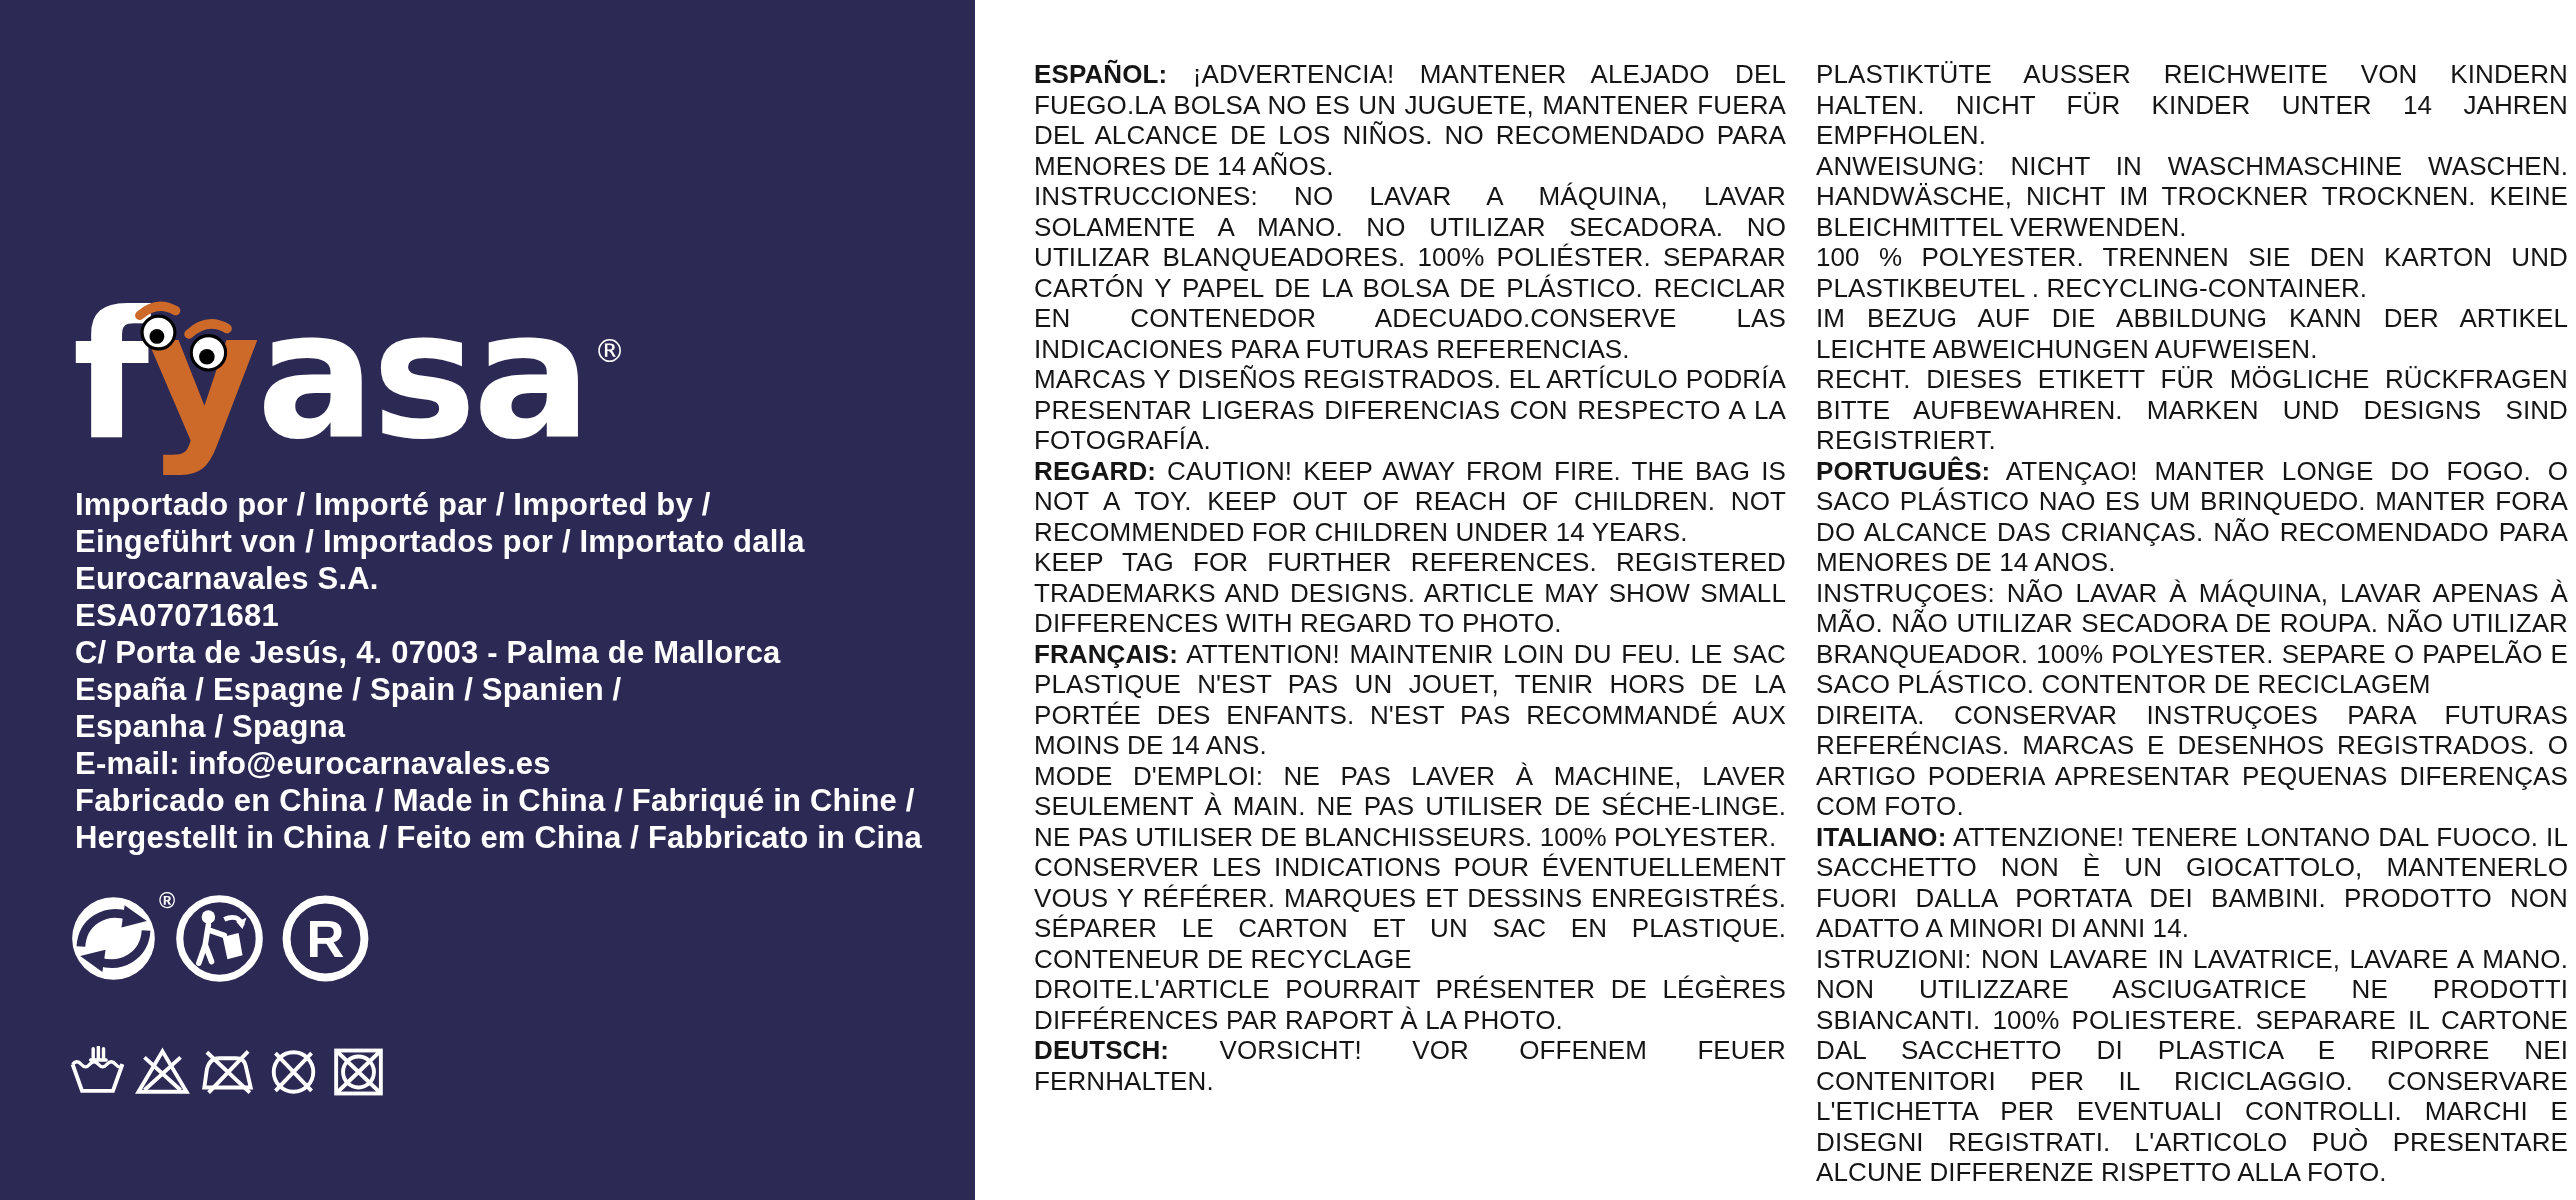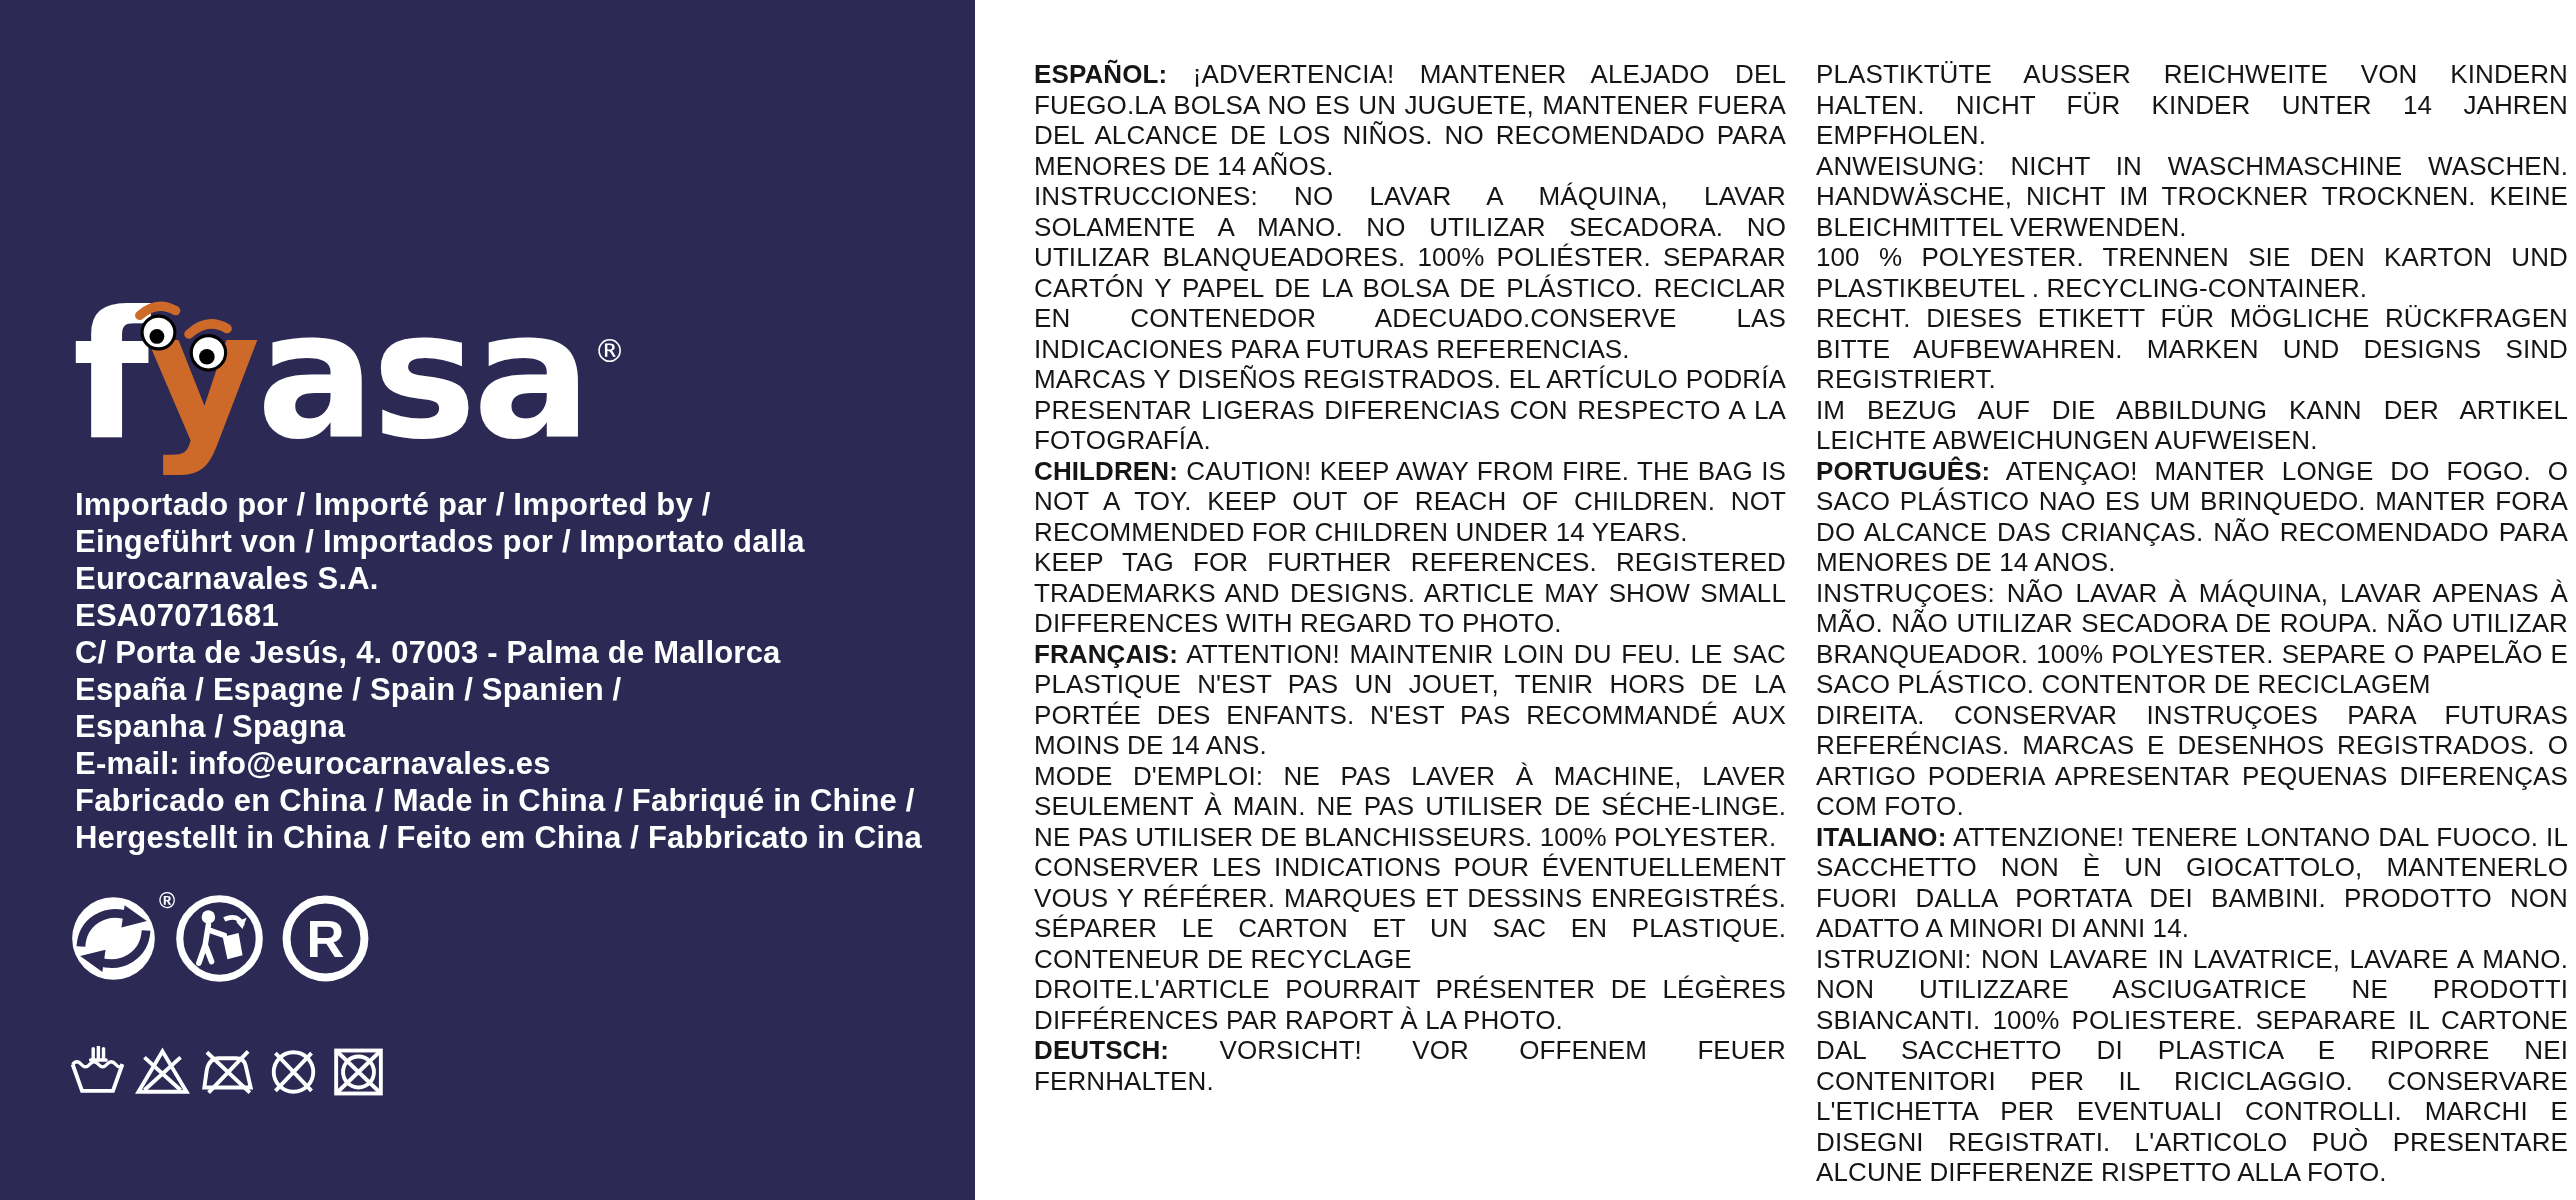--- a/index.html
+++ b/index.html
@@ -127,34 +127,34 @@
       <circle cx="32" cy="30" r="18" stroke="#ffffff" stroke-width="4.5" fill="none"></circle>
       <path d="M8,7 L56,53 M56,7 L8,53" stroke="#ffffff" stroke-width="4.5" fill="none"></path>
     </svg>
   </div>
 </div>
 
 <div class="col col-middle">
   <p><b>ESPAÑOL:</b><span> ¡ADVERTENCIA! MANTENER ALEJADO DEL FUEGO.LA BOLSA NO ES UN JUGUETE, MANTENER FUERA DEL ALCANCE DE LOS NIÑOS. NO RECOMENDADO PARA MENORES DE 14 AÑOS.</span></p>
   <p><b></b><span>INSTRUCCIONES: NO LAVAR A MÁQUINA, LAVAR SOLAMENTE A MANO. NO UTILIZAR SECADORA. NO UTILIZAR BLANQUEADORES. 100% POLIÉSTER. SEPARAR CARTÓN Y PAPEL DE LA BOLSA DE PLÁSTICO. RECICLAR EN CONTENEDOR ADECUADO.CONSERVE LAS INDICACIONES PARA FUTURAS REFERENCIAS.</span></p>
   <p><b></b><span>MARCAS Y DISEÑOS REGISTRADOS. EL ARTÍCULO PODRÍA PRESENTAR LIGERAS DIFERENCIAS CON RESPECTO A LA FOTOGRAFÍA.</span></p>
-  <p><b>CHILDREN:</b><span> CAUTION! KEEP AWAY FROM FIRE. THE BAG IS NOT A TOY. KEEP OUT OF REACH OF CHILDREN. NOT RECOMMENDED FOR CHILDREN UNDER 14 YEARS.</span></p>
+  <p><b>REGARD:</b><span> CAUTION! KEEP AWAY FROM FIRE. THE BAG IS NOT A TOY. KEEP OUT OF REACH OF CHILDREN. NOT RECOMMENDED FOR CHILDREN UNDER 14 YEARS.</span></p>
   <p><b></b><span>KEEP TAG FOR FURTHER REFERENCES. REGISTERED TRADEMARKS AND DESIGNS. ARTICLE MAY SHOW SMALL DIFFERENCES WITH REGARD TO PHOTO.</span></p>
   <p><b>FRANÇAIS:</b><span> ATTENTION! MAINTENIR LOIN DU FEU. LE SAC PLASTIQUE N'EST PAS UN JOUET, TENIR HORS DE LA PORTÉE DES ENFANTS. N'EST PAS RECOMMANDÉ AUX MOINS DE 14 ANS.</span></p>
   <p><b></b><span>MODE D'EMPLOI: NE PAS LAVER À MACHINE, LAVER SEULEMENT À MAIN. NE PAS UTILISER DE SÉCHE-LINGE. NE PAS UTILISER DE BLANCHISSEURS. 100% POLYESTER.</span></p>
   <p><b></b><span>CONSERVER LES INDICATIONS POUR ÉVENTUELLEMENT VOUS Y RÉFÉRER. MARQUES ET DESSINS ENREGISTRÉS. SÉPARER LE CARTON ET UN SAC EN PLASTIQUE. CONTENEUR DE RECYCLAGE</span></p>
   <p><b></b><span>DROITE.L'ARTICLE POURRAIT PRÉSENTER DE LÉGÈRES DIFFÉRENCES PAR RAPORT À LA PHOTO.</span></p>
   <p><b>DEUTSCH:</b><span> VORSICHT! VOR OFFENEM FEUER FERNHALTEN.</span></p>
 </div>
 
 <div class="col col-right">
   <p><b></b><span>PLASTIKTÜTE AUSSER REICHWEITE VON KINDERN HALTEN. NICHT FÜR KINDER UNTER 14 JAHREN EMPFHOLEN.</span></p>
   <p><b></b><span>ANWEISUNG: NICHT IN WASCHMASCHINE WASCHEN. HANDWÄSCHE, NICHT IM TROCKNER TROCKNEN. KEINE BLEICHMITTEL VERWENDEN.</span></p>
   <p><b></b><span>100 % POLYESTER. TRENNEN SIE DEN KARTON UND PLASTIKBEUTEL . RECYCLING-CONTAINER.</span></p>
+  <p><b></b><span>IM BEZUG AUF DIE ABBILDUNG KANN DER ARTIKEL LEICHTE ABWEICHUNGEN AUFWEISEN.</span></p>
   <p><b></b><span>RECHT. DIESES ETIKETT FÜR MÖGLICHE RÜCKFRAGEN BITTE AUFBEWAHREN. MARKEN UND DESIGNS SIND REGISTRIERT.</span></p>
-  <p><b></b><span>IM BEZUG AUF DIE ABBILDUNG KANN DER ARTIKEL LEICHTE ABWEICHUNGEN AUFWEISEN.</span></p>
   <p><b>PORTUGUÊS:</b><span> ATENÇAO! MANTER LONGE DO FOGO. O SACO PLÁSTICO NAO ES UM BRINQUEDO. MANTER FORA DO ALCANCE DAS CRIANÇAS. NÃO RECOMENDADO PARA MENORES DE 14 ANOS.</span></p>
   <p><b></b><span>INSTRUÇOES: NÃO LAVAR À MÁQUINA, LAVAR APENAS À MÃO. NÃO UTILIZAR SECADORA DE ROUPA. NÃO UTILIZAR BRANQUEADOR. 100% POLYESTER. SEPARE O PAPELÃO E SACO PLÁSTICO. CONTENTOR DE RECICLAGEM</span></p>
   <p><b></b><span>DIREITA. CONSERVAR INSTRUÇOES PARA FUTURAS REFERÉNCIAS. MARCAS E DESENHOS REGISTRADOS. O ARTIGO PODERIA APRESENTAR PEQUENAS DIFERENÇAS COM FOTO.</span></p>
   <p><b>ITALIANO:</b><span> ATTENZIONE! TENERE LONTANO DAL FUOCO. IL SACCHETTO NON È UN GIOCATTOLO, MANTENERLO FUORI DALLA PORTATA DEI BAMBINI. PRODOTTO NON ADATTO A MINORI DI ANNI 14.</span></p>
   <p><b></b><span>ISTRUZIONI: NON LAVARE IN LAVATRICE, LAVARE A MANO. NON UTILIZZARE ASCIUGATRICE NE PRODOTTI SBIANCANTI. 100% POLIESTERE. SEPARARE IL CARTONE DAL SACCHETTO DI PLASTICA E RIPORRE NEI CONTENITORI PER IL RICICLAGGIO. CONSERVARE L'ETICHETTA PER EVENTUALI CONTROLLI. MARCHI E DISEGNI REGISTRATI. L'ARTICOLO PUÒ PRESENTARE ALCUNE DIFFERENZE RISPETTO ALLA FOTO.</span></p>
 </div>
 
 
 </body></html>

